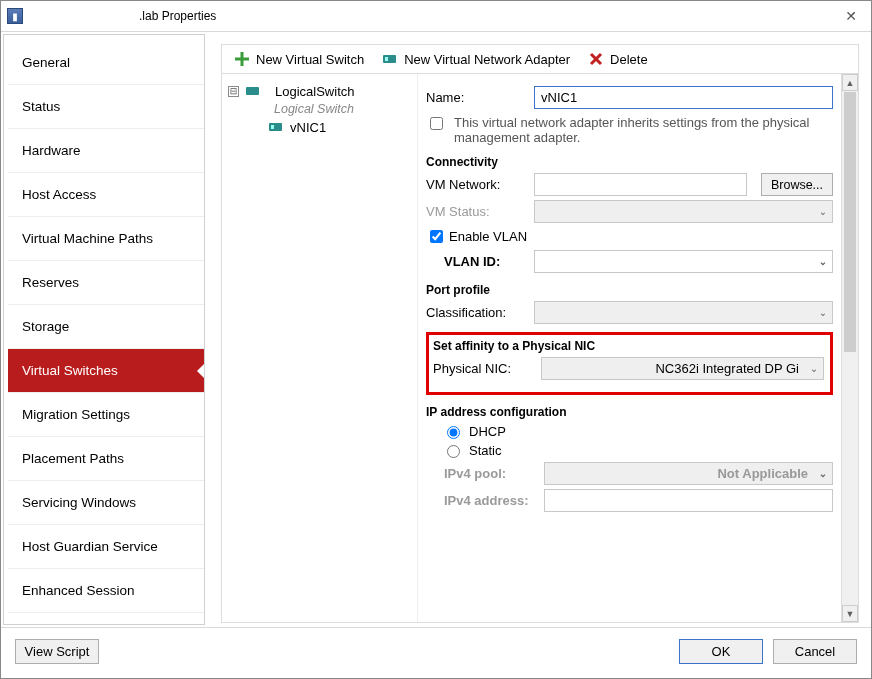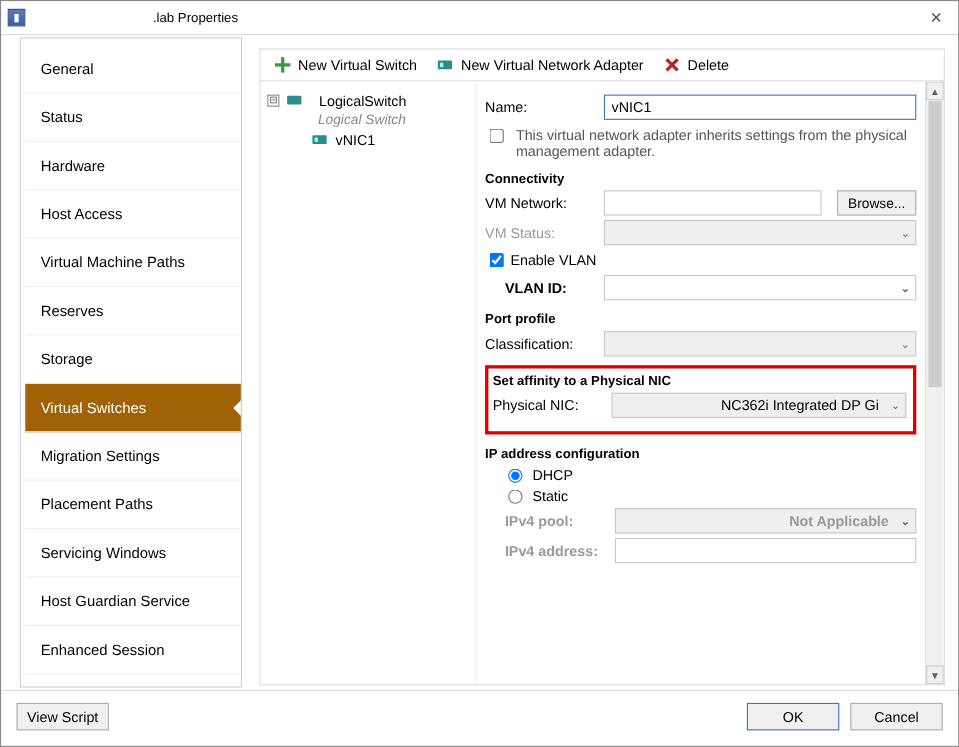--- a/index.html
+++ b/index.html
@@ -6,24 +6,24 @@
   body { margin: 0; background: #fff; width: 872px; height: 679px; overflow: hidden; border: 1px solid #888; }
 
   
   .titlebar { height: 31px; display: flex; align-items: center; padding: 0 8px 0 6px; border-bottom: 1px solid #d9d9d9; }
   .appicon { width: 16px; height: 16px; background: linear-gradient(#5b7cb8,#3a5d9c); display: inline-flex; align-items: center; justify-content: center; color: #fff; font-size: 10px; border: 1px solid #2a4a7a; }
   .title { margin-left: 116px; font-size: 12px; color: #000; }
   .title-spacer { flex: 1; }
   .closebtn { font-size: 14px; color: #555; cursor: pointer; padding: 2px 6px; }
 
   
-  .client { display: flex; height: 595px; padding-left: 15px; }
+  .client { display: flex; height: 595px; }
   .sidebar { width: 202px; border-right: 1px solid #fff; padding: 6px 0 6px 4px; display: flex; flex-direction: column; overflow: hidden; position: relative; background:#fff; margin:2px 0 2px 2px; border:1px solid #d0d0d0;}
   .navitem { padding: 14px 14px; font-size: 13.5px; color: #000; border-bottom: 1px solid #eee; cursor: pointer; position:relative;}
-  .navitem.selected { background: #a16207; color: #fff; }
+  .navitem.selected { background: #b91c1c; color: #fff; }
   .navitem.selected::after{
     content:""; position:absolute; right:-1px; top:50%; margin-top:-8px;
     border-top:8px solid transparent; border-bottom:8px solid transparent; border-right:8px solid #fff;
   }
   .nav-scrollbelow{height:8px;}
 
   .content { flex: 1; padding: 12px 8px 4px 16px; display:flex; flex-direction:column; }
   .toolbar { display: flex; align-items: center; gap: 6px; padding: 4px 6px; border: 1px solid #ddd; margin-right:4px;}
   .tbtn { display: inline-flex; align-items: center; gap: 6px; font-size: 13px; color: #000; padding: 2px 6px; cursor: pointer; }
   .ticon { width: 16px; height: 16px; display:inline-block; }

